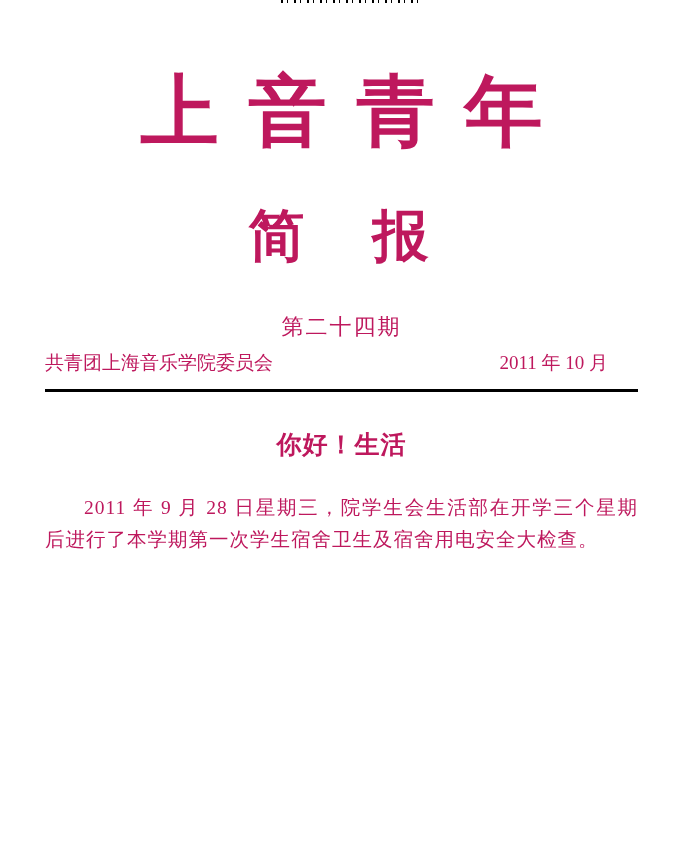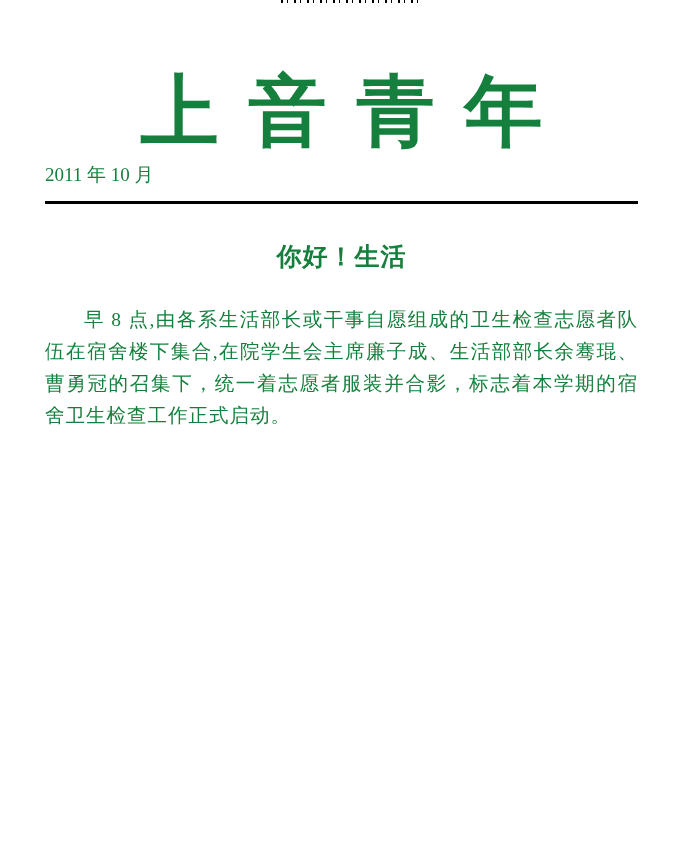--- a/index.html
+++ b/index.html
@@ -6,21 +6,21 @@
     margin: 0;
     padding: 0;
     background: #ffffff;
   }
   .page {
     position: relative;
     width: 683px;
     height: 735px;
     margin: 0 auto;
     background: #ffffff;
-    color: #15803d;
+    color: #be185d;
     overflow: hidden;
     font-family: "Liberation Serif", "DejaVu Serif", serif;
   }
   
   .top-fragment {
     position: absolute;
     top: 0;
     left: 281px;
     width: 142px;
     height: 3px;
@@ -102,27 +102,30 @@
 </style>
 </head>
 <body>
 
 <div class="page">
 
   <div class="top-fragment"></div>
 
   <div class="masthead">上音青年</div>
 
+  <div class="bulletin-title">简　报</div>
 
+  <div class="issue-number">第二十四期</div>
 
   <div class="publisher-row">
+    <span class="publisher">共青团上海音乐学院委员会</span>
     <span class="date">2011 年 10 月</span>
   </div>
 
   <div class="divider"></div>
 
   <div class="article-title">你好！生活</div>
 
   <div class="body-text">
-    <p>早 8 点,由各系生活部长或干事自愿组成的卫生检查志愿者队伍在宿舍楼下集合,在院学生会主席廉子成、生活部部长余骞琨、曹勇冠的召集下，统一着志愿者服装并合影，标志着本学期的宿舍卫生检查工作正式启动。</p>
+    <p>2011 年 9 月 28 日星期三，院学生会生活部在开学三个星期后进行了本学期第一次学生宿舍卫生及宿舍用电安全大检查。</p>
   </div>
 
 </div>
 
 </body></html>

